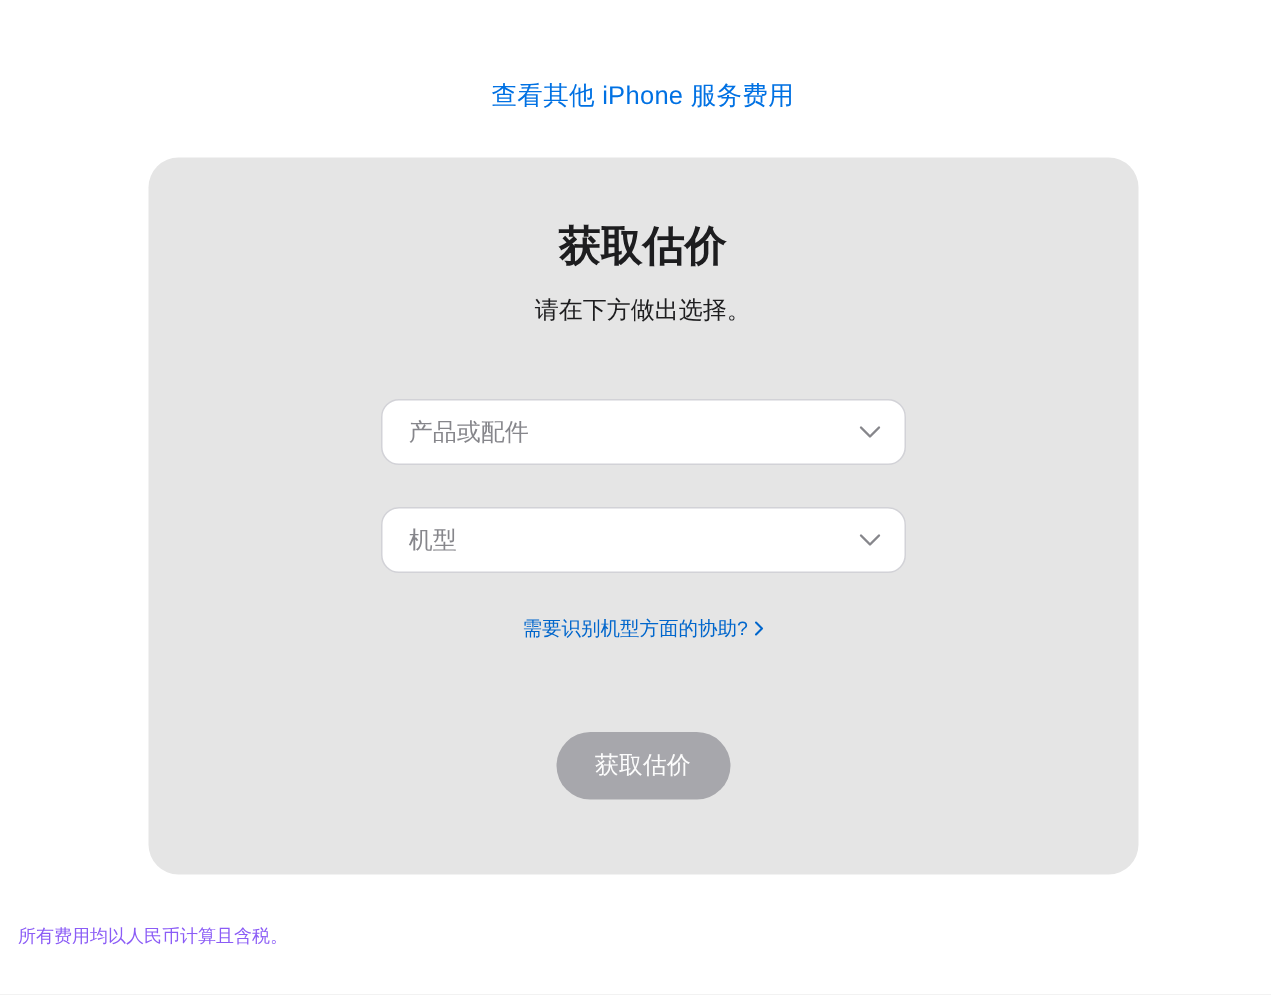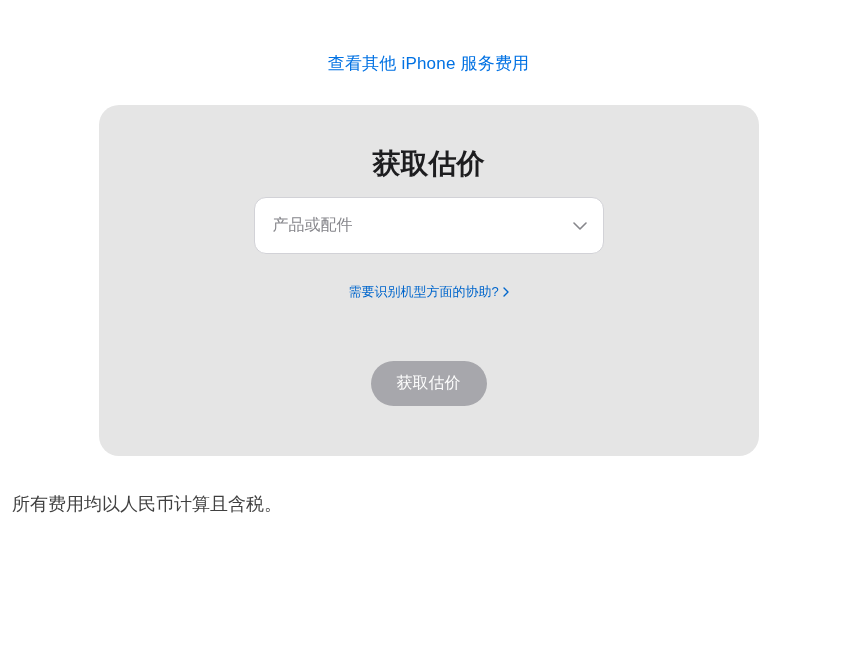--- a/index.html
+++ b/index.html
@@ -45,21 +45,21 @@
       color: #1d1d1f;
       margin-bottom: 48px;
     }
     .select-field {
       position: relative;
       width: 350px;
       margin: 0 auto 28px auto;
       background: #ffffff;
       border: 1px solid #d2d2d7;
       border-radius: 12px;
-      height: 57px;
+      height: 44px;
       display: flex;
       align-items: center;
       padding: 0 45px 0 18px;
       cursor: pointer;
     }
     .select-field-text {
       color: #86868b;
       font-size: 16px;
       text-align: left;
     }
@@ -94,47 +94,56 @@
       border: none;
       border-radius: 24px;
       padding: 12px 26px;
       font-size: 16px;
       cursor: not-allowed;
       font-family: inherit;
       opacity: 0.9;
     }
     .footer-text {
       padding: 28px 12px 0 12px;
-      font-size: 18px;
+      font-size: 12px;
       line-height: 2.3;
-      color: #404040;
+      color: #8b5cf6;
     }
     .footer-text p {
       margin-bottom: 8px;
     }
   </style>
 </head>
 <body>
 
 <div class="top-link">
   <a href="#">查看其他 iPhone 服务费用</a>
 </div>
 
 <div class="card">
   <h2 class="card-title">获取估价</h2>
+  <p class="card-subtitle">请在下方做出选择。</p>
 
   <div class="select-field">
     <span class="select-field-text">产品或配件</span>
     <span class="chevron-icon">
       <svg width="14" height="8" viewBox="0 0 14 8" fill="none">
         <path d="M1 1 L7 7 L13 1" stroke="#86868b" stroke-width="1.6" stroke-linecap="round" stroke-linejoin="round"></path>
       </svg>
     </span>
   </div>
 
+  <div class="select-field">
+    <span class="select-field-text">机型</span>
+    <span class="chevron-icon">
+      <svg width="14" height="8" viewBox="0 0 14 8" fill="none">
+        <path d="M1 1 L7 7 L13 1" stroke="#86868b" stroke-width="1.6" stroke-linecap="round" stroke-linejoin="round"></path>
+      </svg>
+    </span>
+  </div>
 
   <a href="#" class="help-link">
     <span>需要识别机型方面的协助?</span>
     <span class="chevron-right">
       <svg width="6" height="10" viewBox="0 0 6 10" fill="none">
         <path d="M1 1 L5 5 L1 9" stroke="#0066cc" stroke-width="1.4" stroke-linecap="round" stroke-linejoin="round"></path>
       </svg>
     </span>
   </a>
 

